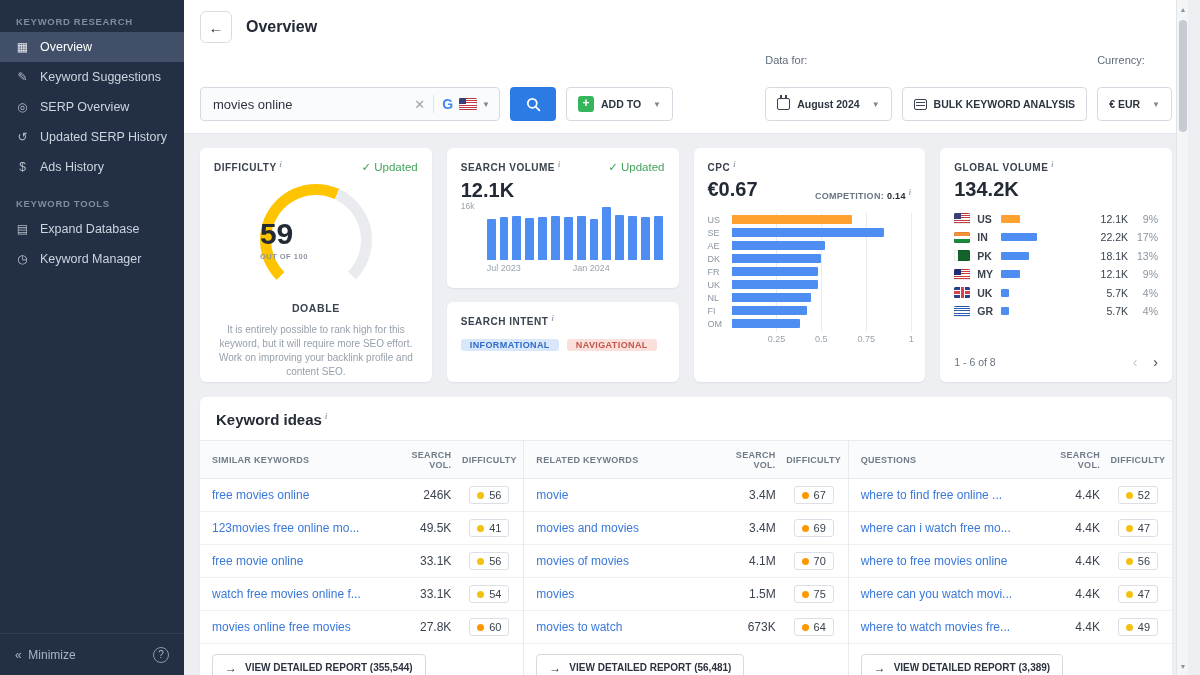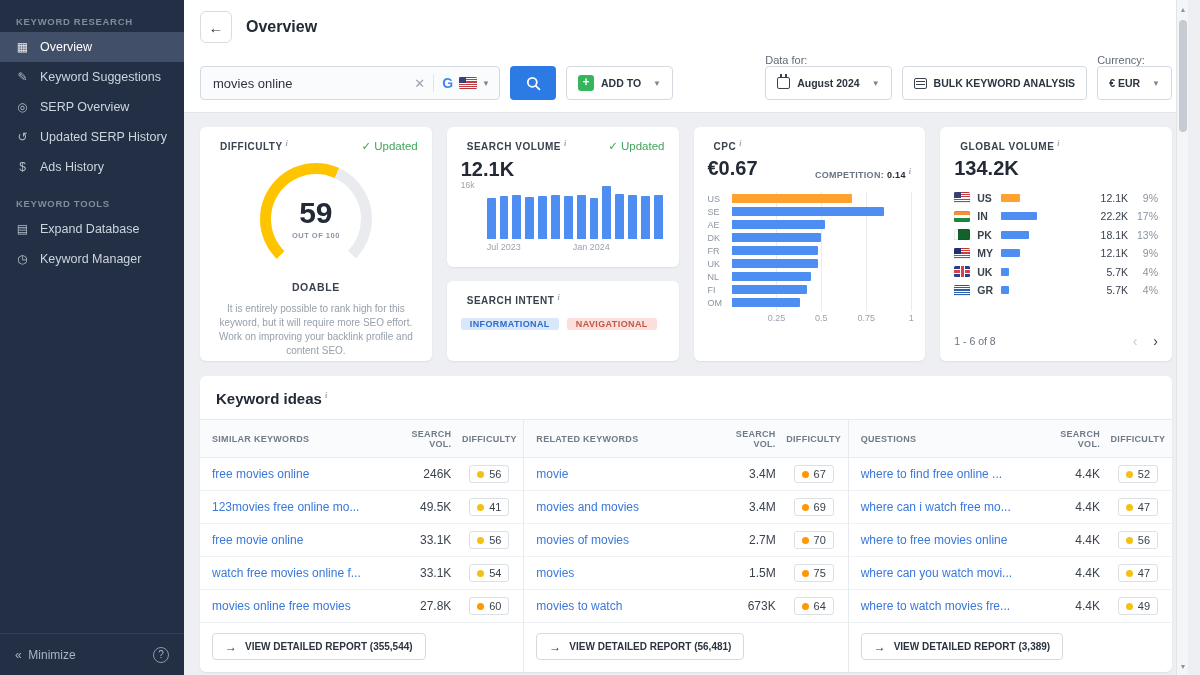--- a/index.html
+++ b/index.html
@@ -25,41 +25,41 @@
   .search-box { width:300px; height:34px; border:1px solid #d5dae1; border-radius:4px; background:#fafbfc; display:flex; align-items:center; padding:0 9px 0 12px; }
   .search-input { flex:1; border:none; outline:none; background:transparent; font-size:13px; color:#2c3440; font-family:inherit; }
   .clear-x { color:#9aa3ae; font-size:13px; margin:0 8px 0 4px; cursor:pointer; }
   .div-v { width:1px; height:18px; background:#e1e5ea; margin-right:8px; }
   .g-icon { font-weight:bold; font-size:14px; color:#4285F4; margin-right:6px; }
   .chev { color:#7d8794; font-size:8px; margin-left:5px; }
   .search-btn { width:46px; height:34px; background:#2c7be5; border:none; border-radius:4px; display:flex; align-items:center; justify-content:center; cursor:pointer; }
   .btn { height:34px; border:1px solid #d5dae1; border-radius:4px; background:#fff; display:flex; align-items:center; gap:7px; padding:0 11px; font-size:10.5px; font-weight:bold; color:#2c3440; cursor:pointer; font-family:inherit; }
   .plus-box { width:16px; height:16px; background:#35b65c; border-radius:3px; color:#fff; font-size:12px; line-height:15px; text-align:center; }
   .controls { margin-left:auto; display:flex; align-items:flex-end; gap:10px; }
-  .ctl-group { display:flex; flex-direction:column; gap:0; }
+  .ctl-group { display:flex; flex-direction:column; gap:21px; }
   .ctl-label { font-size:11px; color:#5f6b7a; }
   .cal-icon { width:13px; height:12px; border:1.5px solid #39424e; border-radius:2px; position:relative; }
   .cal-icon::before { content:""; position:absolute; top:-4px; left:2px; width:2px; height:3px; background:#39424e; box-shadow:5px 0 0 #39424e; }
   .bulk-icon { width:13px; height:11px; border:1.5px solid #39424e; border-radius:2px; position:relative; }
   .bulk-icon::before { content:""; position:absolute; left:1px; right:1px; top:2px; height:1.5px; background:#39424e; box-shadow:0 3px 0 #39424e; }
 
   
   .content { padding:14px 16px; }
   .cards { display:grid; grid-template-columns:repeat(4,1fr); gap:15px; grid-auto-rows:234px; }
   .card { background:#fff; border-radius:6px; box-shadow:0 1px 2px rgba(20,30,50,.07); padding:12px 14px; height:100%; display:flex; flex-direction:column; overflow:hidden; }
   .col { display:flex; flex-direction:column; gap:14px; height:234px; }
-  .card-h { display:flex; align-items:center; justify-content:space-between;margin-left:6px; }
+  .card-h { display:flex; align-items:center; justify-content:space-between; }
   .card-title { font-size:10px; font-weight:bold; letter-spacing:.5px; color:#39424e; }
   .info { font-size:8px; color:#98a1ad; font-style:italic; vertical-align:super; margin-left:3px; font-family:"Liberation Serif", serif; }
   .updated { font-size:11.5px; color:#43a45c; }
 
   
   .gauge { width:112px; height:112px; margin:10px auto 6px; border-radius:50%; position:relative; flex:none; }
   .gauge::after { content:""; position:absolute; inset:11px; background:#fff; border-radius:50%; }
-  .gauge-text { position:absolute; inset:0; z-index:2; display:flex; flex-direction:column; align-items:center; justify-content:center; }
+  .gauge-text { position:absolute; inset:0; z-index:2; display:flex; flex-direction:column; justify-content:center; }
   .score { font-size:30px; font-weight:bold; color:#232a35; line-height:1; }
   .outof { font-size:7.5px; letter-spacing:.5px; color:#8a94a1; margin-top:3px; font-weight:bold; }
   .verdict { text-align:center; font-size:10.5px; font-weight:bold; letter-spacing:.6px; color:#39424e; }
   .diff-desc { margin-top:9px; font-size:10px; line-height:1.4; color:#97a0ac; text-align:center; }
 
   
   .sv-card { height:140px; flex:none; }
   .sv-value { font-size:20px; font-weight:bold; color:#232a35; margin-top:5px; }
   .sv-chart { position:relative; margin-top:2px; height:56px; }
   .sv-ymax { position:absolute; top:-3px; left:0; font-size:8.5px; color:#9aa3ae; }
@@ -515,21 +515,21 @@
                 <div class="kr-vol">3.4M</div>
                 <div class="kr-diff">
                   <span class="diff-badge">
                     <span class="dot" style="background: rgb(255, 152, 0);"></span>
                     <span>69</span>
                   </span>
                 </div>
               </div>
               <div class="ki-row">
                 <a class="kr-kw">movies of movies</a>
-                <div class="kr-vol">2.7M</div>
+                <div class="kr-vol">4.1M</div>
                 <div class="kr-diff">
                   <span class="diff-badge">
                     <span class="dot" style="background: rgb(255, 152, 0);"></span>
                     <span>70</span>
                   </span>
                 </div>
               </div>
               <div class="ki-row">
                 <a class="kr-kw">movies</a>
                 <div class="kr-vol">1.5M</div>

